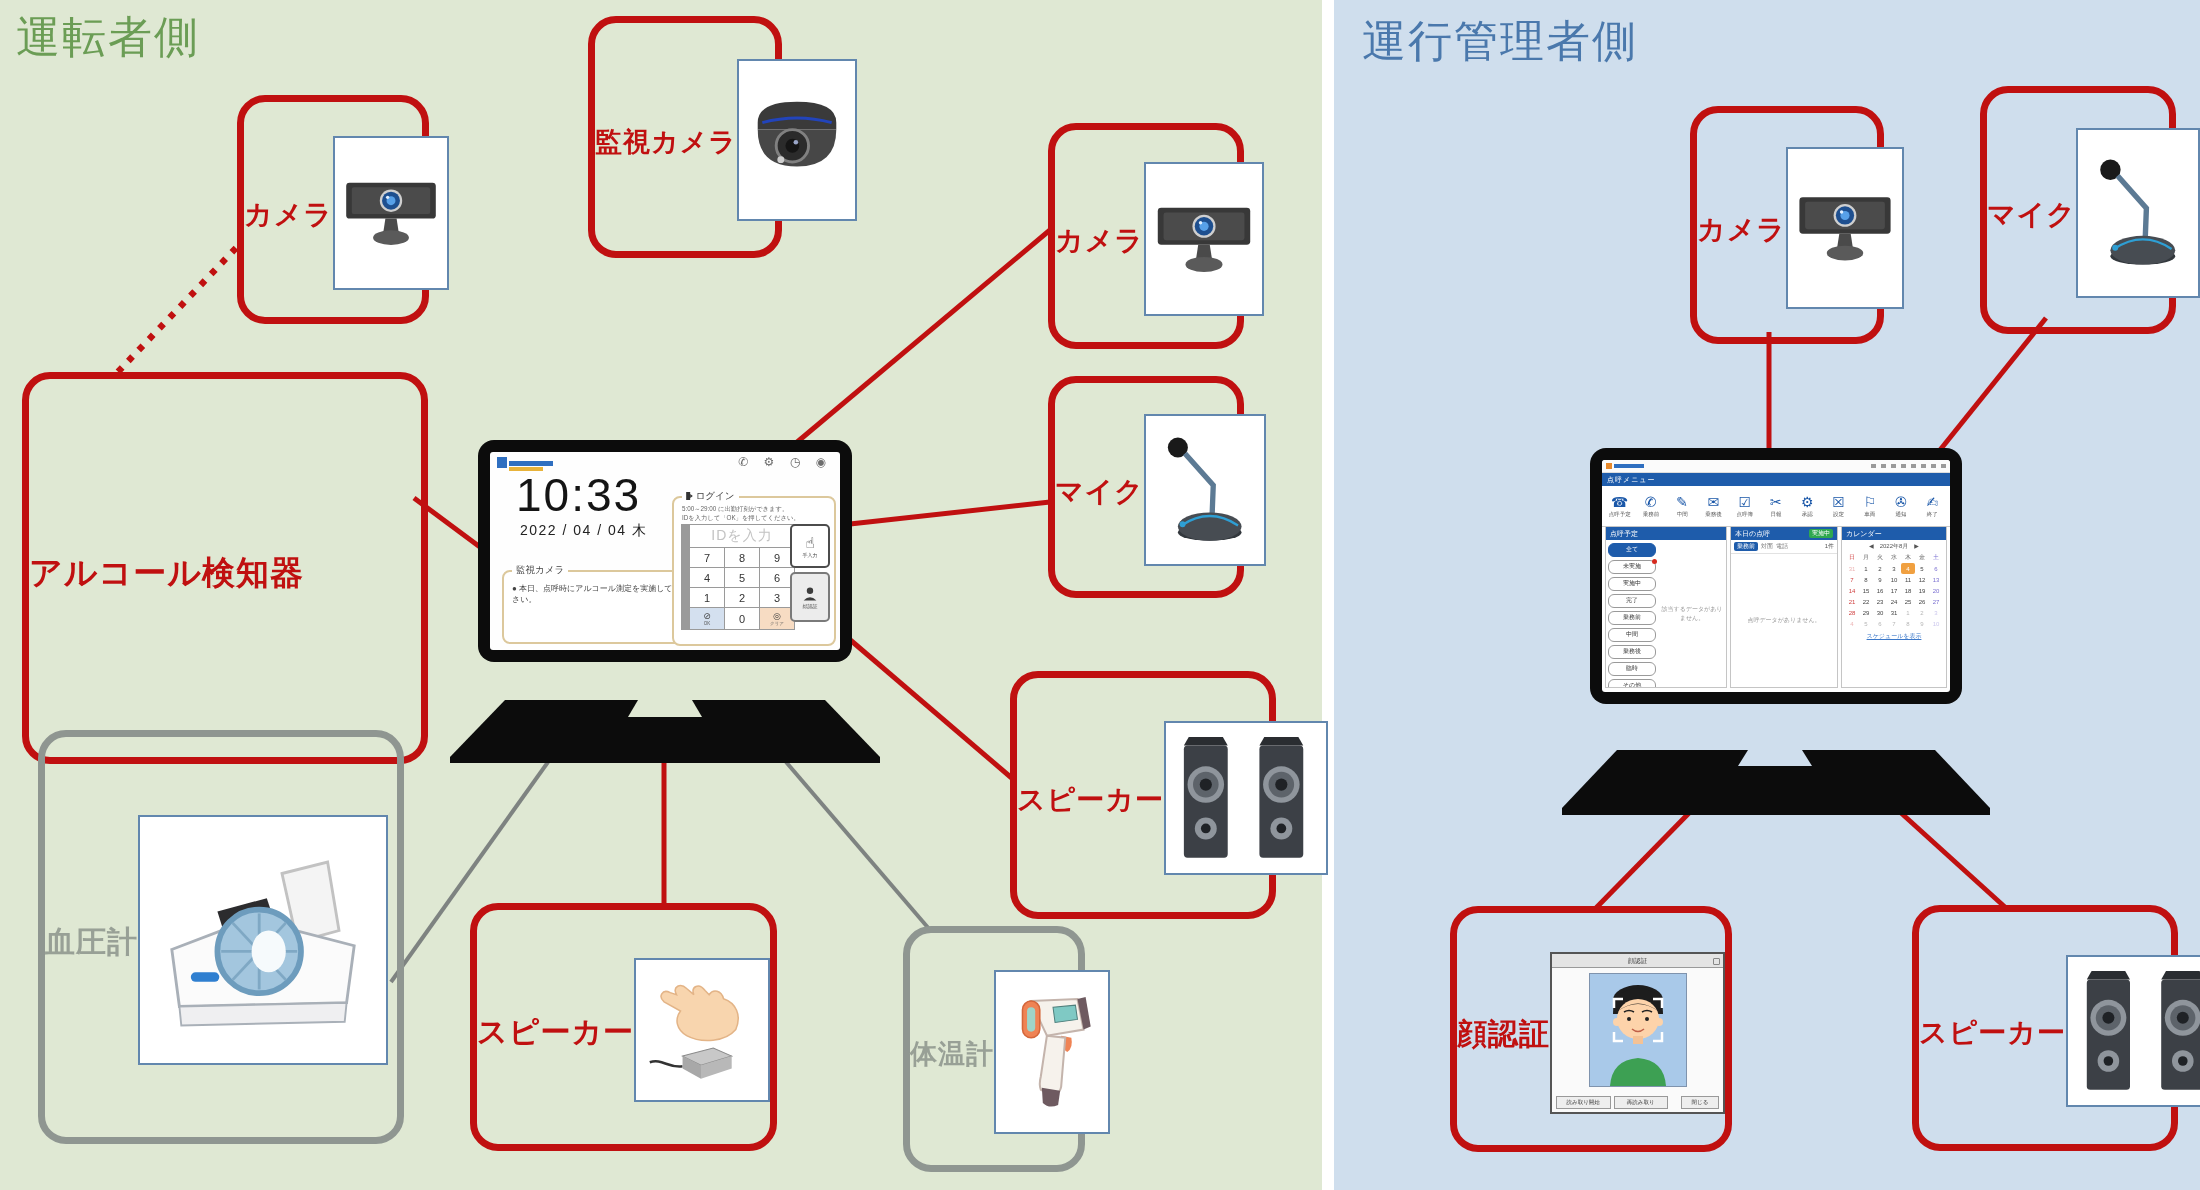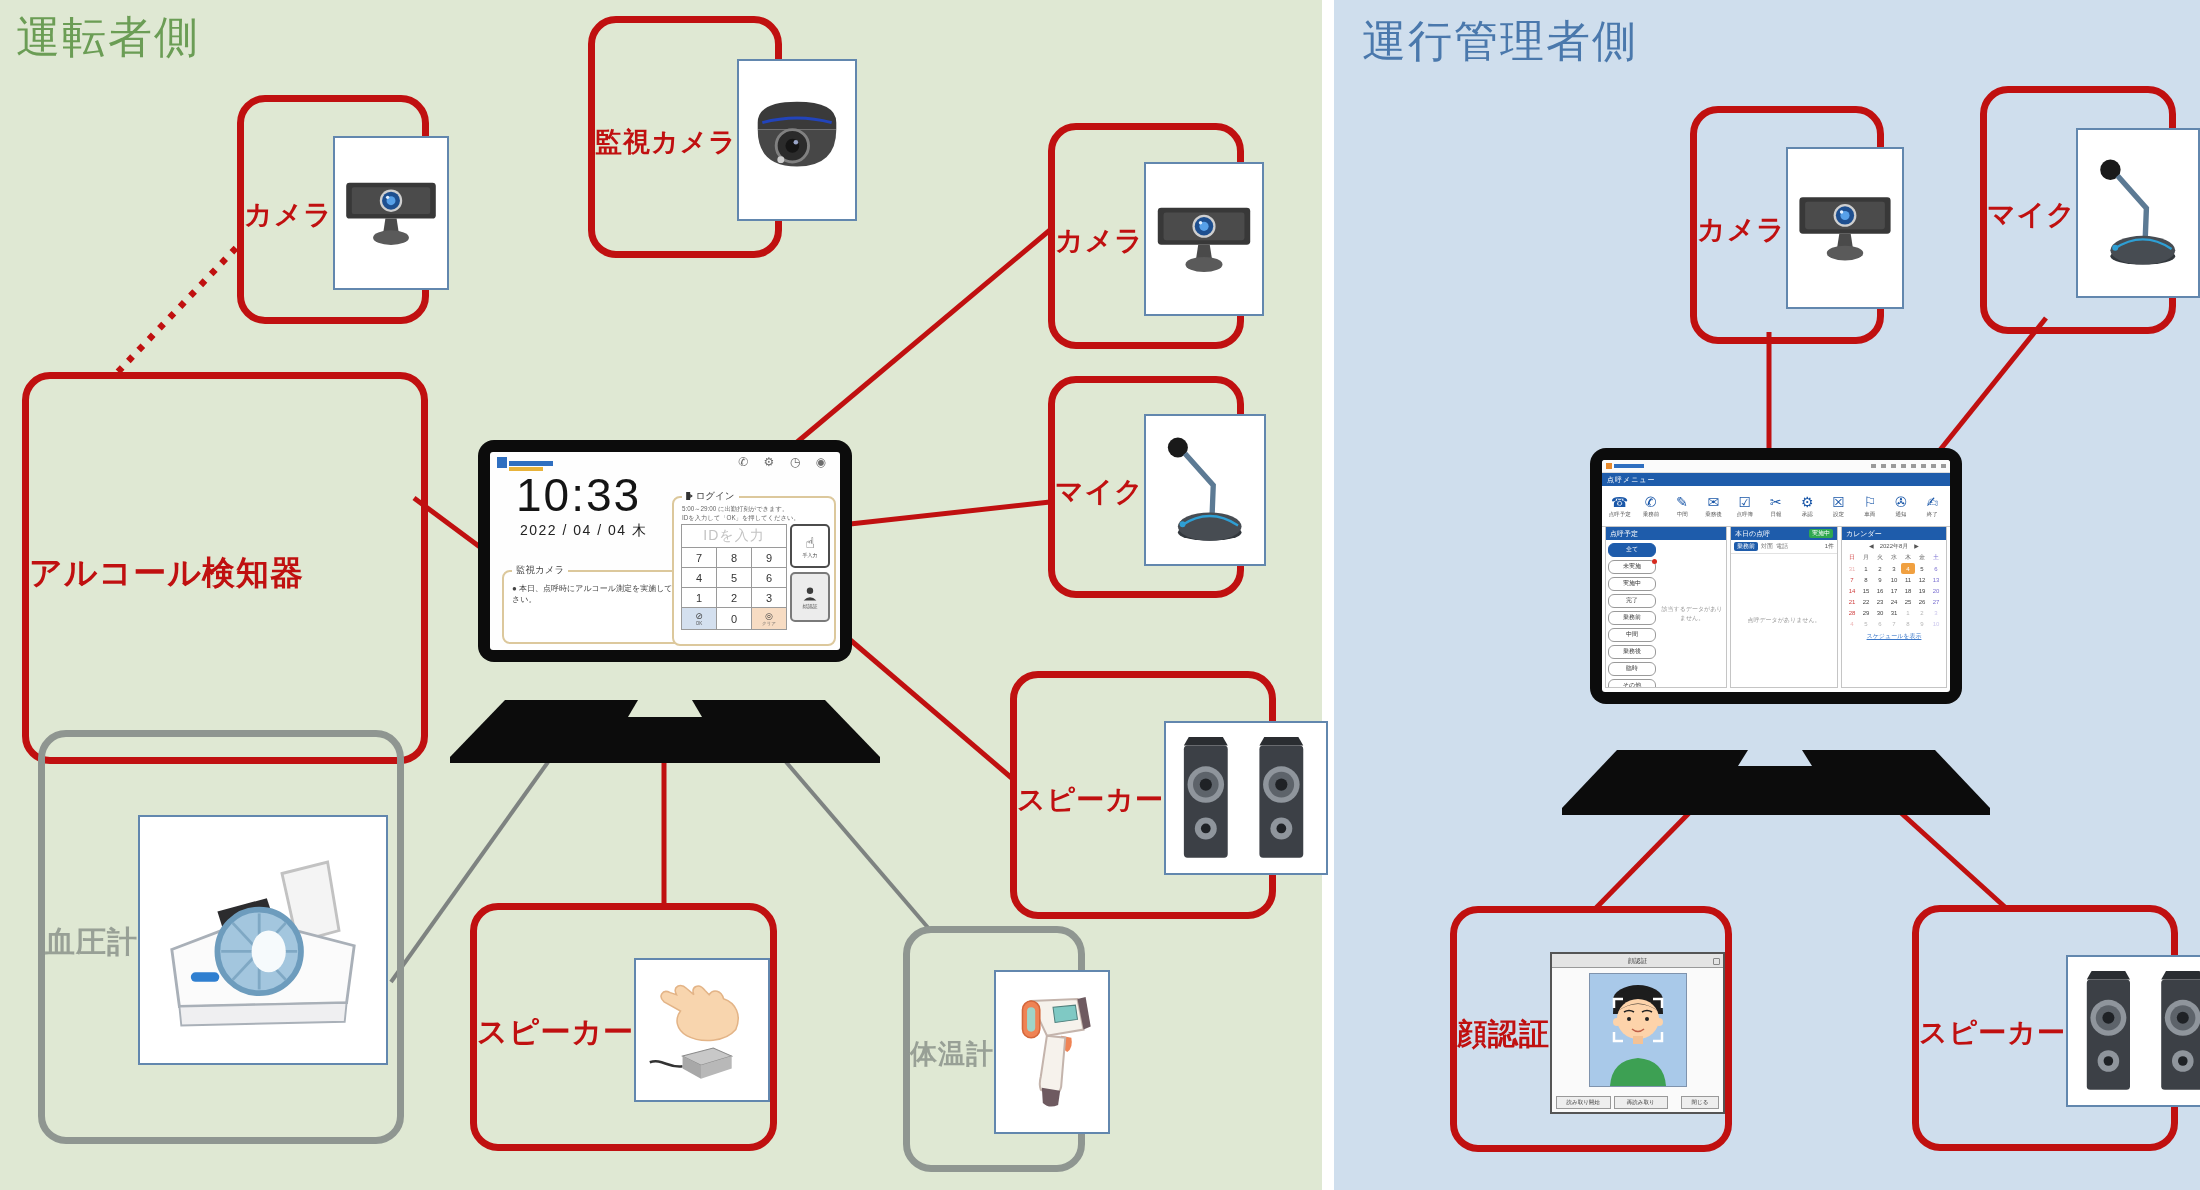--- a/index.html
+++ b/index.html
@@ -42,21 +42,21 @@
   .dl-icons{position:absolute;right:8px;top:3px;color:#6d6d6d;font-size:12px;letter-spacing:6px;}
   .dl-clock{position:absolute;left:26px;top:16px;font-size:46px;color:#141414;letter-spacing:2px;}
   .dl-date{position:absolute;left:30px;top:70px;font-size:14px;color:#222;letter-spacing:1.5px;}
   .mini-panel{position:absolute;border:2px solid #dcc89c;border-radius:8px;background:#fff;}
   .mini-cap{position:absolute;top:-8px;left:8px;background:#fff;padding:0 4px;font-size:9.5px;color:#444;white-space:nowrap;}
   #dl-notice{left:12px;top:118px;width:196px;height:70px;}
   #dl-notice .item{margin:12px 6px 0 8px;font-size:8px;color:#444;line-height:1.35;}
   #dl-login{left:182px;top:44px;width:160px;height:146px;}
   #dl-login .notes{margin:7px 4px 0 8px;font-size:6.3px;color:#666;line-height:1.4;white-space:nowrap;}
   .kp{position:absolute;left:7px;top:26px;display:grid;grid-template-columns:repeat(3,34px);
-      grid-template-rows:22px 19px 19px 19px 21px;gap:1px;background:#9a9a9a;border:1px solid #9a9a9a;}
+      grid-template-rows:22px 19px 19px 19px 21px;gap:1px;background:#9a9a9a;border:1px solid #9a9a9a;padding-left:8px;}
   .kp-cell{background:#fff;display:flex;align-items:center;justify-content:center;font-size:11px;color:#333;flex-direction:column;}
   .kp-id{grid-column:1/4;background:#fff;display:flex;align-items:center;justify-content:center;
          font-size:14px;color:#c3c3c3;letter-spacing:1px;}
   .kp-ok{background:#d4e0ef;}
   .kp-clear{background:#f7dcc3;}
   .kp-ico{font-size:9px;line-height:9px;color:#444;}
   .kp-sub{font-size:4.5px;color:#555;line-height:5px;}
   .side-btn{position:absolute;width:36px;border-radius:5px;display:flex;flex-direction:column;align-items:center;justify-content:center;}
   #btn-touch{left:116px;top:26px;height:40px;border:2px solid #4c4c4c;background:#fff;}
   #btn-touch .g{font-size:15px;line-height:16px;color:#222;}

